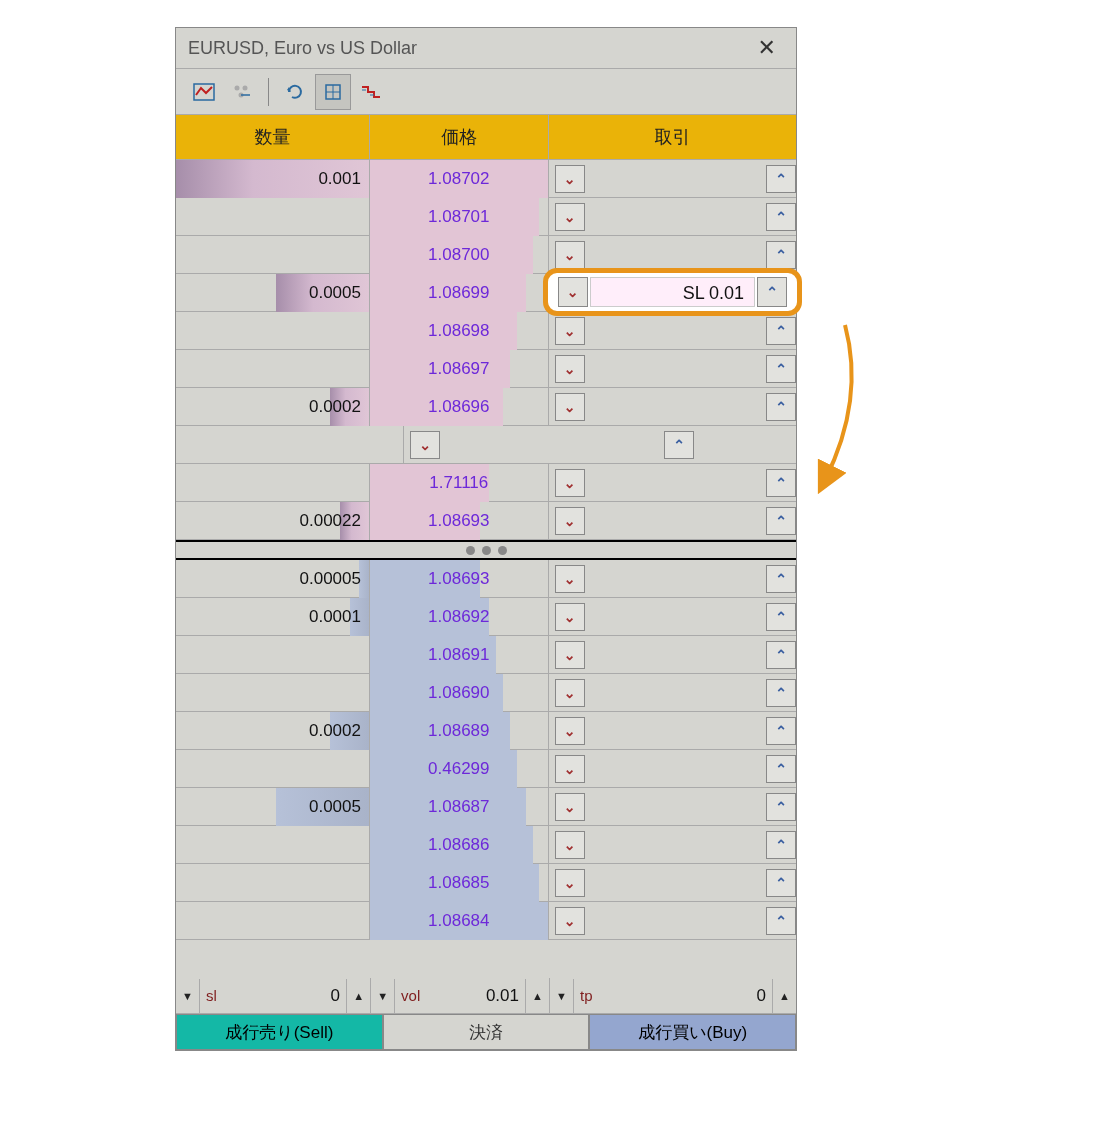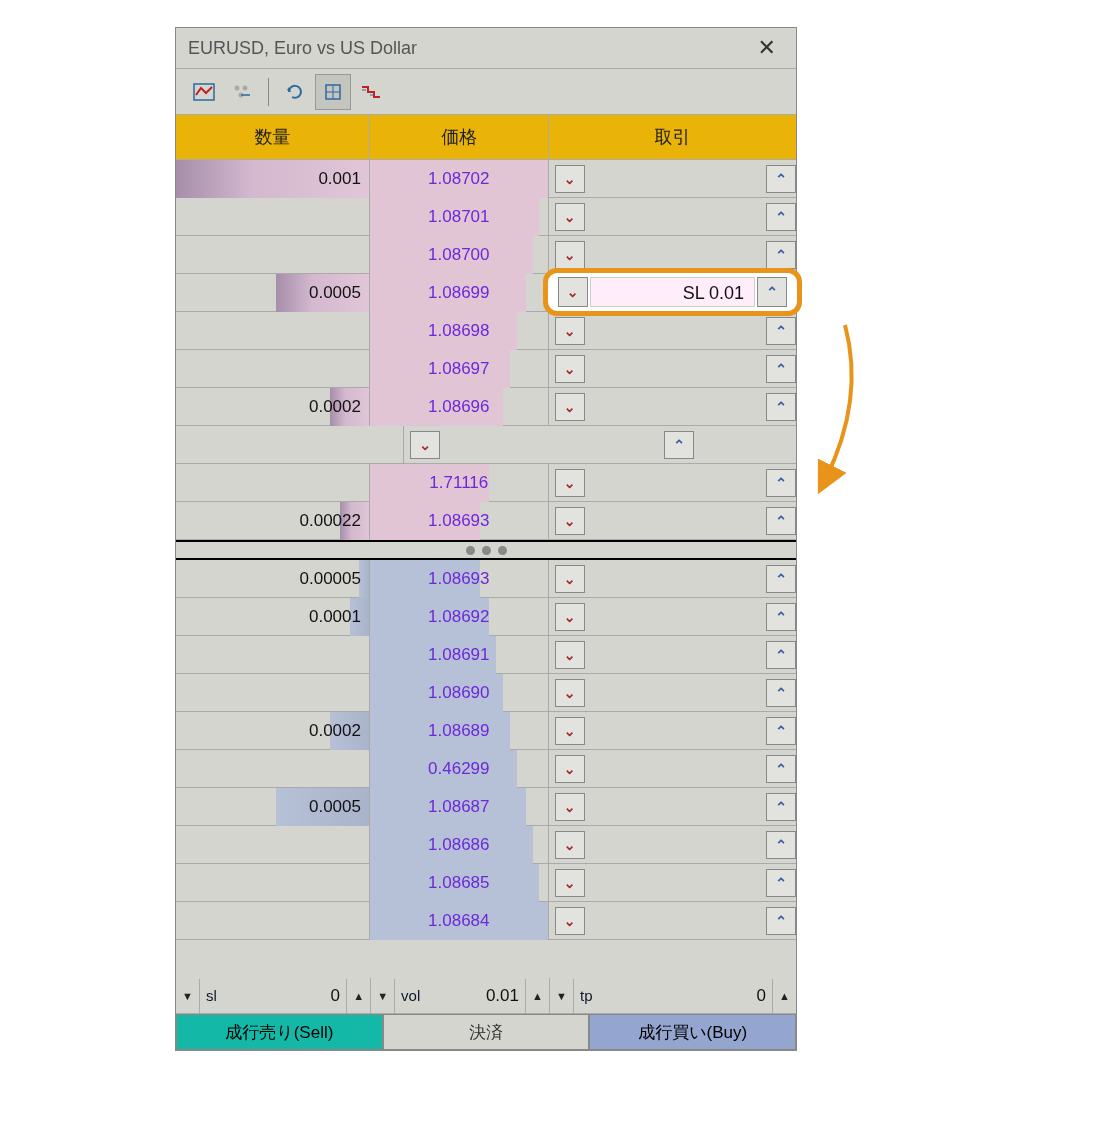--- a/index.html
+++ b/index.html
@@ -39,21 +39,21 @@
   .highlight-box .hl-text { flex: 1; text-align: right; padding-right: 10px; font-size: 18px; color: #111; background: #ffeefa; height: 30px; line-height: 30px; margin: 0 2px; border: 1px solid #ccc; }
   .dots-sep { height: 20px; display: flex; align-items: center; justify-content: center; gap: 7px; border-top: 2px solid #000; border-bottom: 2px solid #000; background: #d5d5d0; }
   .dots-sep .dot { width: 9px; height: 9px; border-radius: 50%; background: #888; }
   .spacer-row { height: 38px; background: #d5d5d0; }
   .footer { display: flex; height: 36px; border-bottom: 1px solid #aaa; }
   .footer .f-cell { display: flex; align-items: center; border-right: 1px solid #aaa; background: #d5d5d0; }
   .footer .f-cell:last-child { border-right: none; }
   .f-cell .stepper-down, .f-cell .stepper-up { width: 24px; height: 34px; display: flex; align-items: center; justify-content: center; color: #222; font-size: 11px; cursor: pointer; background: #d5d5d0; }
   .f-cell .stepper-down { border-right: 1px solid #aaa; }
   .f-cell .stepper-up { border-left: 1px solid #aaa; }
-  .f-cell .f-label { color: #0f172a; font-size: 15px; margin-left: 6px; }
+  .f-cell .f-label { color: #7f1d1d; font-size: 15px; margin-left: 6px; }
   .f-cell .f-value { margin-left: auto; margin-right: 6px; font-size: 17px; color: #111; }
   .action-row { display: flex; height: 36px; }
   .action-btn { flex: 1; display: flex; align-items: center; justify-content: center; font-size: 17px; border: 1px solid #888; cursor: pointer; }
   .sell-btn { background: #14b8a6; color: #000; }
   .close-btn { background: #d5d5d0; color: #333; }
   .buy-btn { background: #94a6cf; color: #000; }
   .arrow-svg { position: absolute; z-index: 20; pointer-events: none; }
 </style>
 </head>
 <body>

